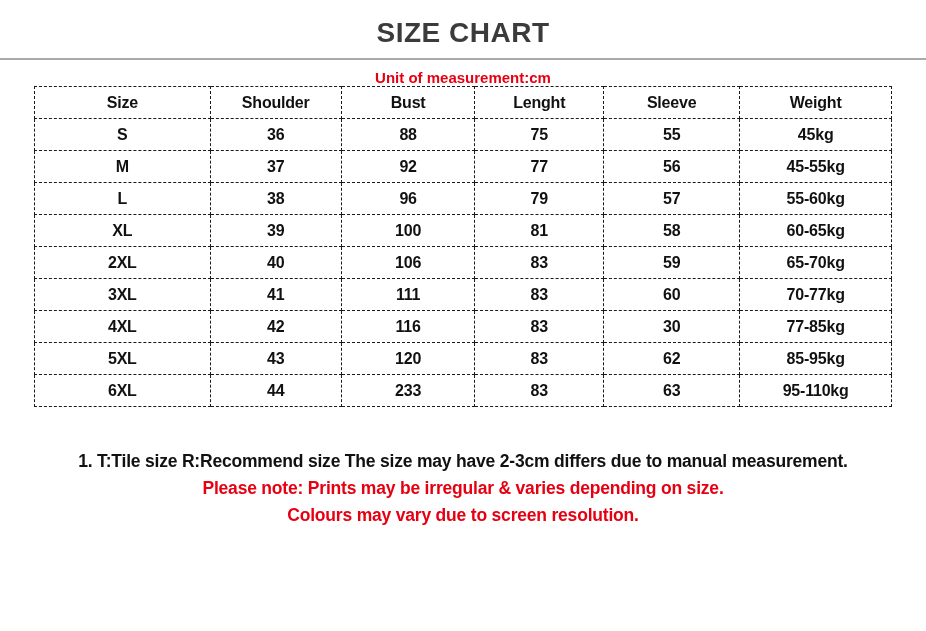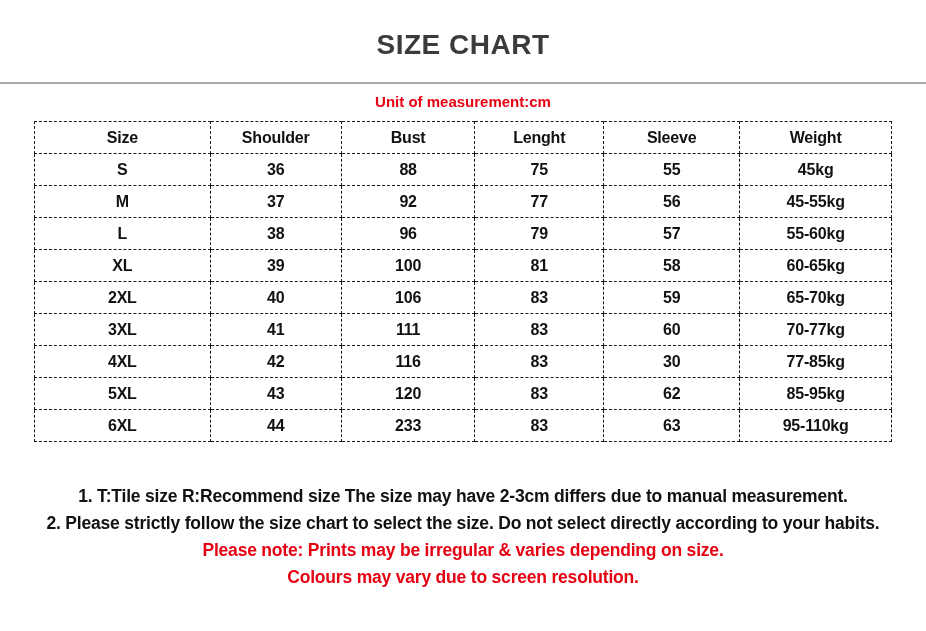--- a/index.html
+++ b/index.html
@@ -11,21 +11,21 @@
     width: 926px;
     height: 631px;
     background: #ffffff;
     font-family: "Liberation Sans", sans-serif;
     font-weight: bold;
     color: #111111;
     overflow: hidden;
     position: relative;
   }
   .title {
-    margin: 16px;
+    margin: 4px;
     padding-top: 10px;
     height: 40px;
     text-align: center;
     font-size: 28px;
     letter-spacing: 0.5px;
     color: #3b3b3b;
     line-height: 38px;
   }
   .divider {
     border: none;
@@ -33,21 +33,21 @@
     margin: 0;
   }
   .unit-label {
     text-align: center;
     color: #e60012;
     font-size: 15px;
     margin-top: 9px;
   }
   table.size-table {
     width: 858px;
-    margin: 11px auto;
+    margin: 0 auto;
     border-collapse: collapse;
     table-layout: fixed;
   }
   table.size-table th,
   table.size-table td {
     border: 1px dashed #1a1a1a;
     height: 31px;
     text-align: center;
     vertical-align: middle;
     font-size: 16px;
@@ -172,18 +172,17 @@
           <td>233</td>
           <td>83</td>
           <td>63</td>
           <td>95-110kg</td>
         </tr>
       </tbody>
   </table>
 
   <div class="notes">
     <div class="note-black">1. T:Tile size R:Recommend size The size may have 2-3cm differs due to manual measurement.</div>
-    <div class="note-black">2. Please strictly follow the size chart to select the size. Do not select directly according to your habits.</div>
     <div class="note-red">Please note: Prints may be irregular &amp; varies depending on size.</div>
     <div class="note-red">Colours may vary due to screen resolution.</div>
   </div>
 
 </div>
 
 </body></html>

